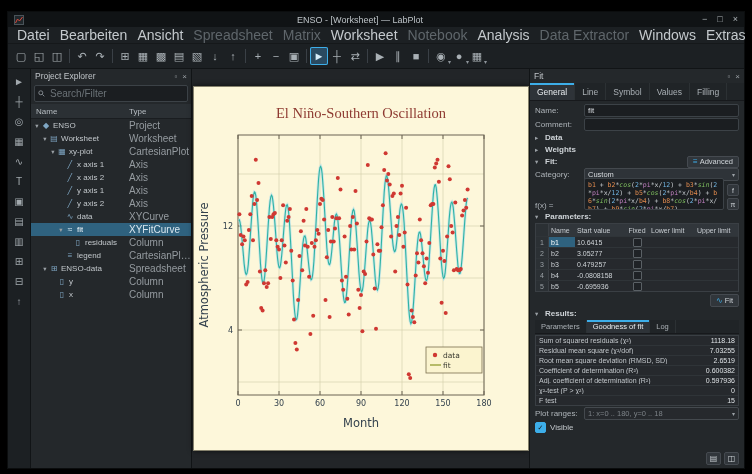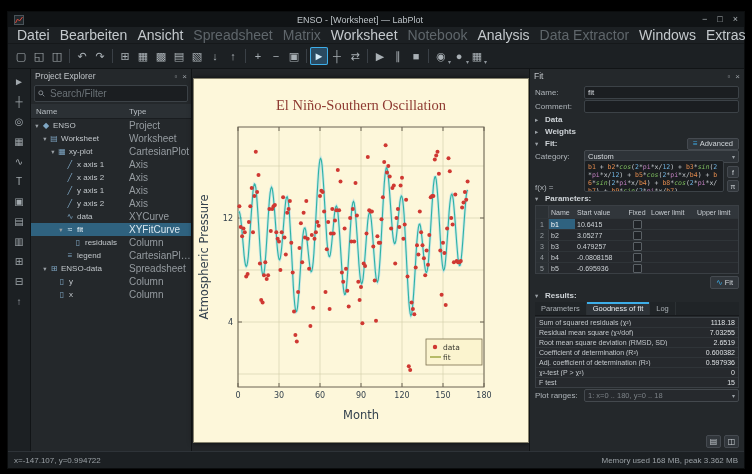--- a/index.html
+++ b/index.html
@@ -578,20 +578,27 @@
           </svg>
       </div>
     </div>
 
     <div class="fitdock">
       <div class="dock-head">
         <span class="dock-title">Fit</span>
         <span class="dock-btn">▫</span>
         <span class="dock-btn">×</span>
       </div>
+      <div class="tabs" id="fit-tabs">
+          <span class="tab active">General</span>
+          <span class="tab">Line</span>
+          <span class="tab">Symbol</span>
+          <span class="tab">Values</span>
+          <span class="tab">Filling</span>
+        </div>
 
       <div class="dock-body">
         <div class="frow">
           <span class="flabel">Name:</span>
           <input class="finput" value="fit" style="">
         </div>
         <div class="frow">
           <span class="flabel">Comment:</span>
           <input class="finput" style="">
         </div>
@@ -742,26 +749,26 @@
             </div>
           </div>
 
         <div class="frow">
           <span class="flabel">Plot ranges:</span>
           <div class="fselect disabled">
             <span>1: x=0 .. 180, y=0 .. 18</span>
             <span class="dd">▾</span>
           </div>
         </div>
+        <div class="frow vis">
+          <span class="checkbox checked">✓</span>
+          <span class="vis-label">Visible</span>
+        </div>
 
         <div class="dock-bottom">
           <button>▤</button>
           <button>◫</button>
         </div>
       </div>
     </div>
   </div>
 
-  <div class="statusbar">
-    <span>x=-147.107, y=0.994722</span>
-    <span>Memory used 168 MB, peak 3.362 MB</span>
-  </div>
 </div>
 
 </body></html>

